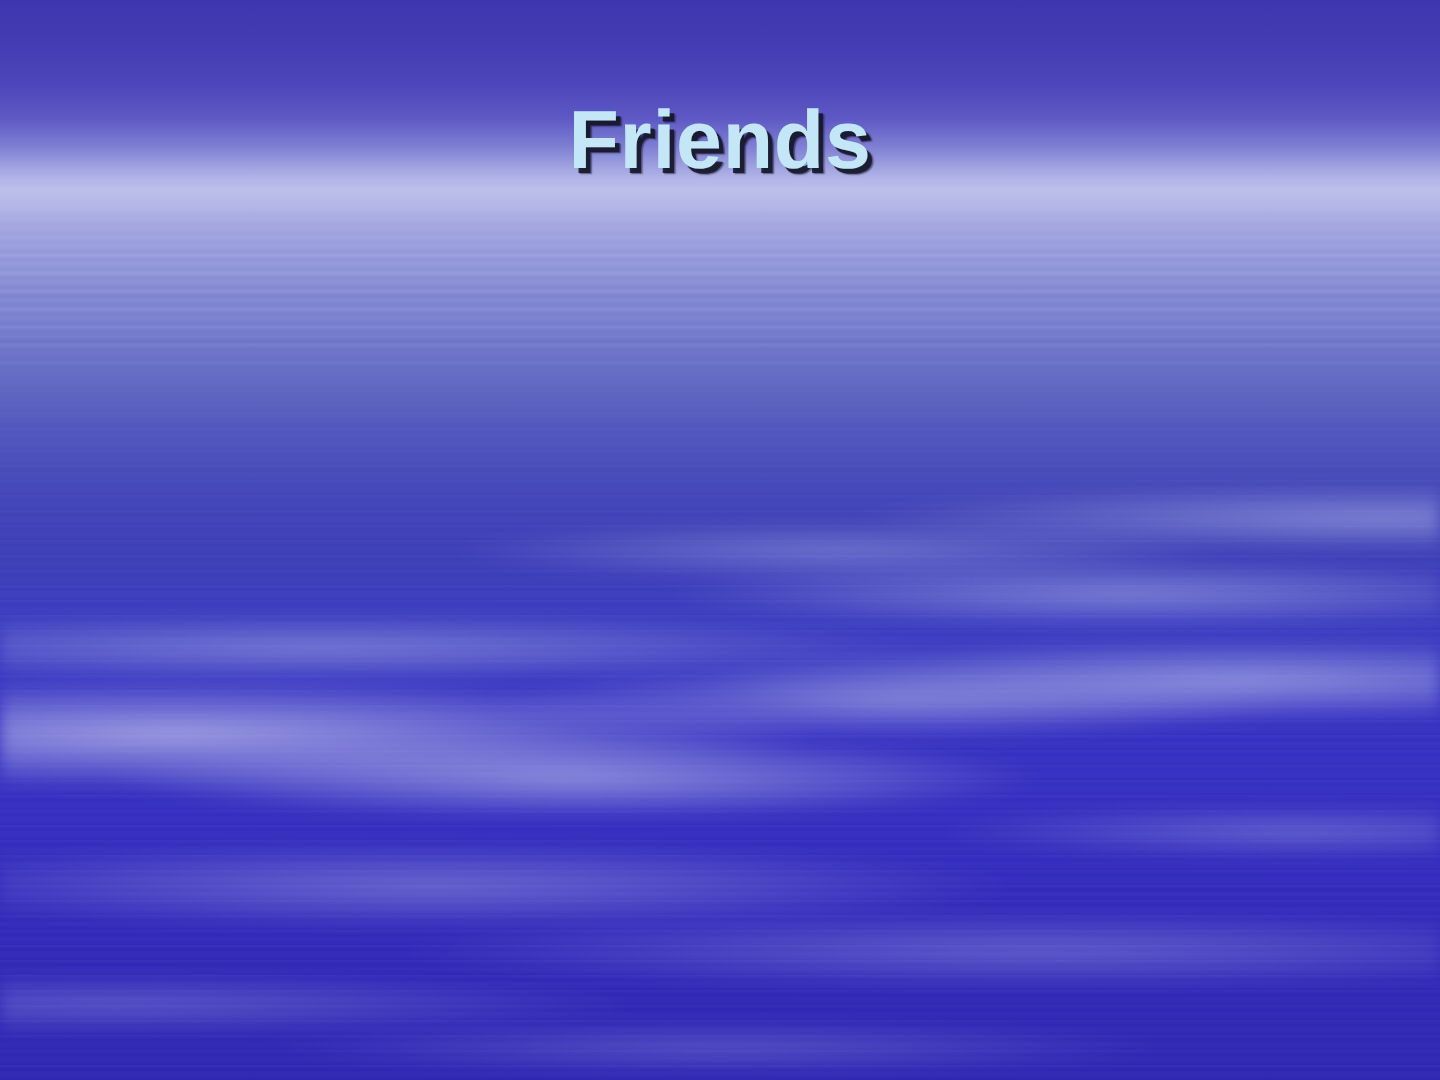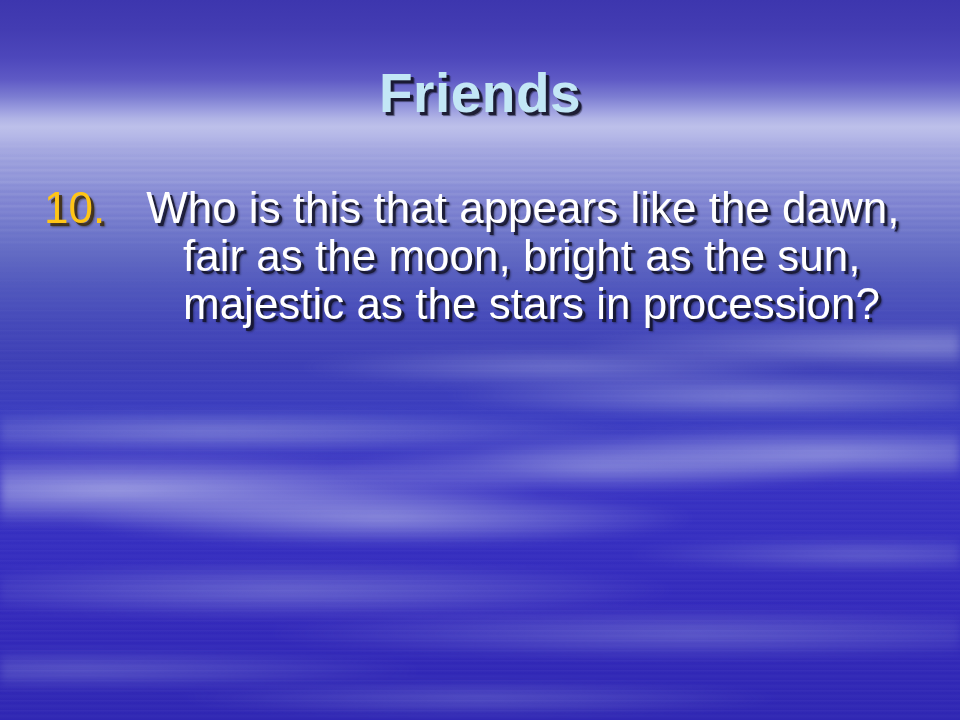--- a/index.html
+++ b/index.html
@@ -156,22 +156,14 @@
 
 <div id="slide">
 
   <div class="bg-layer bg-base"></div>
   <div class="bg-layer bg-streaks-top"></div>
   <div class="bg-layer bg-wisp"></div>
   <div class="bg-layer bg-ripple"></div>
 
   <div class="title">Friends</div>
 
-  <div class="body-block">
-
-    <span class="body-line"><span class="bullet-number">10.</span><span class="bullet-gap"></span><span>Who is this that appears like the dawn,</span></span>
-
-    <span class="body-line indent">fair as the moon, bright as the sun,</span>
-
-    <span class="body-line indent">majestic as the stars in procession?</span>
-  </div>
 
 </div>
 
 </body></html>

